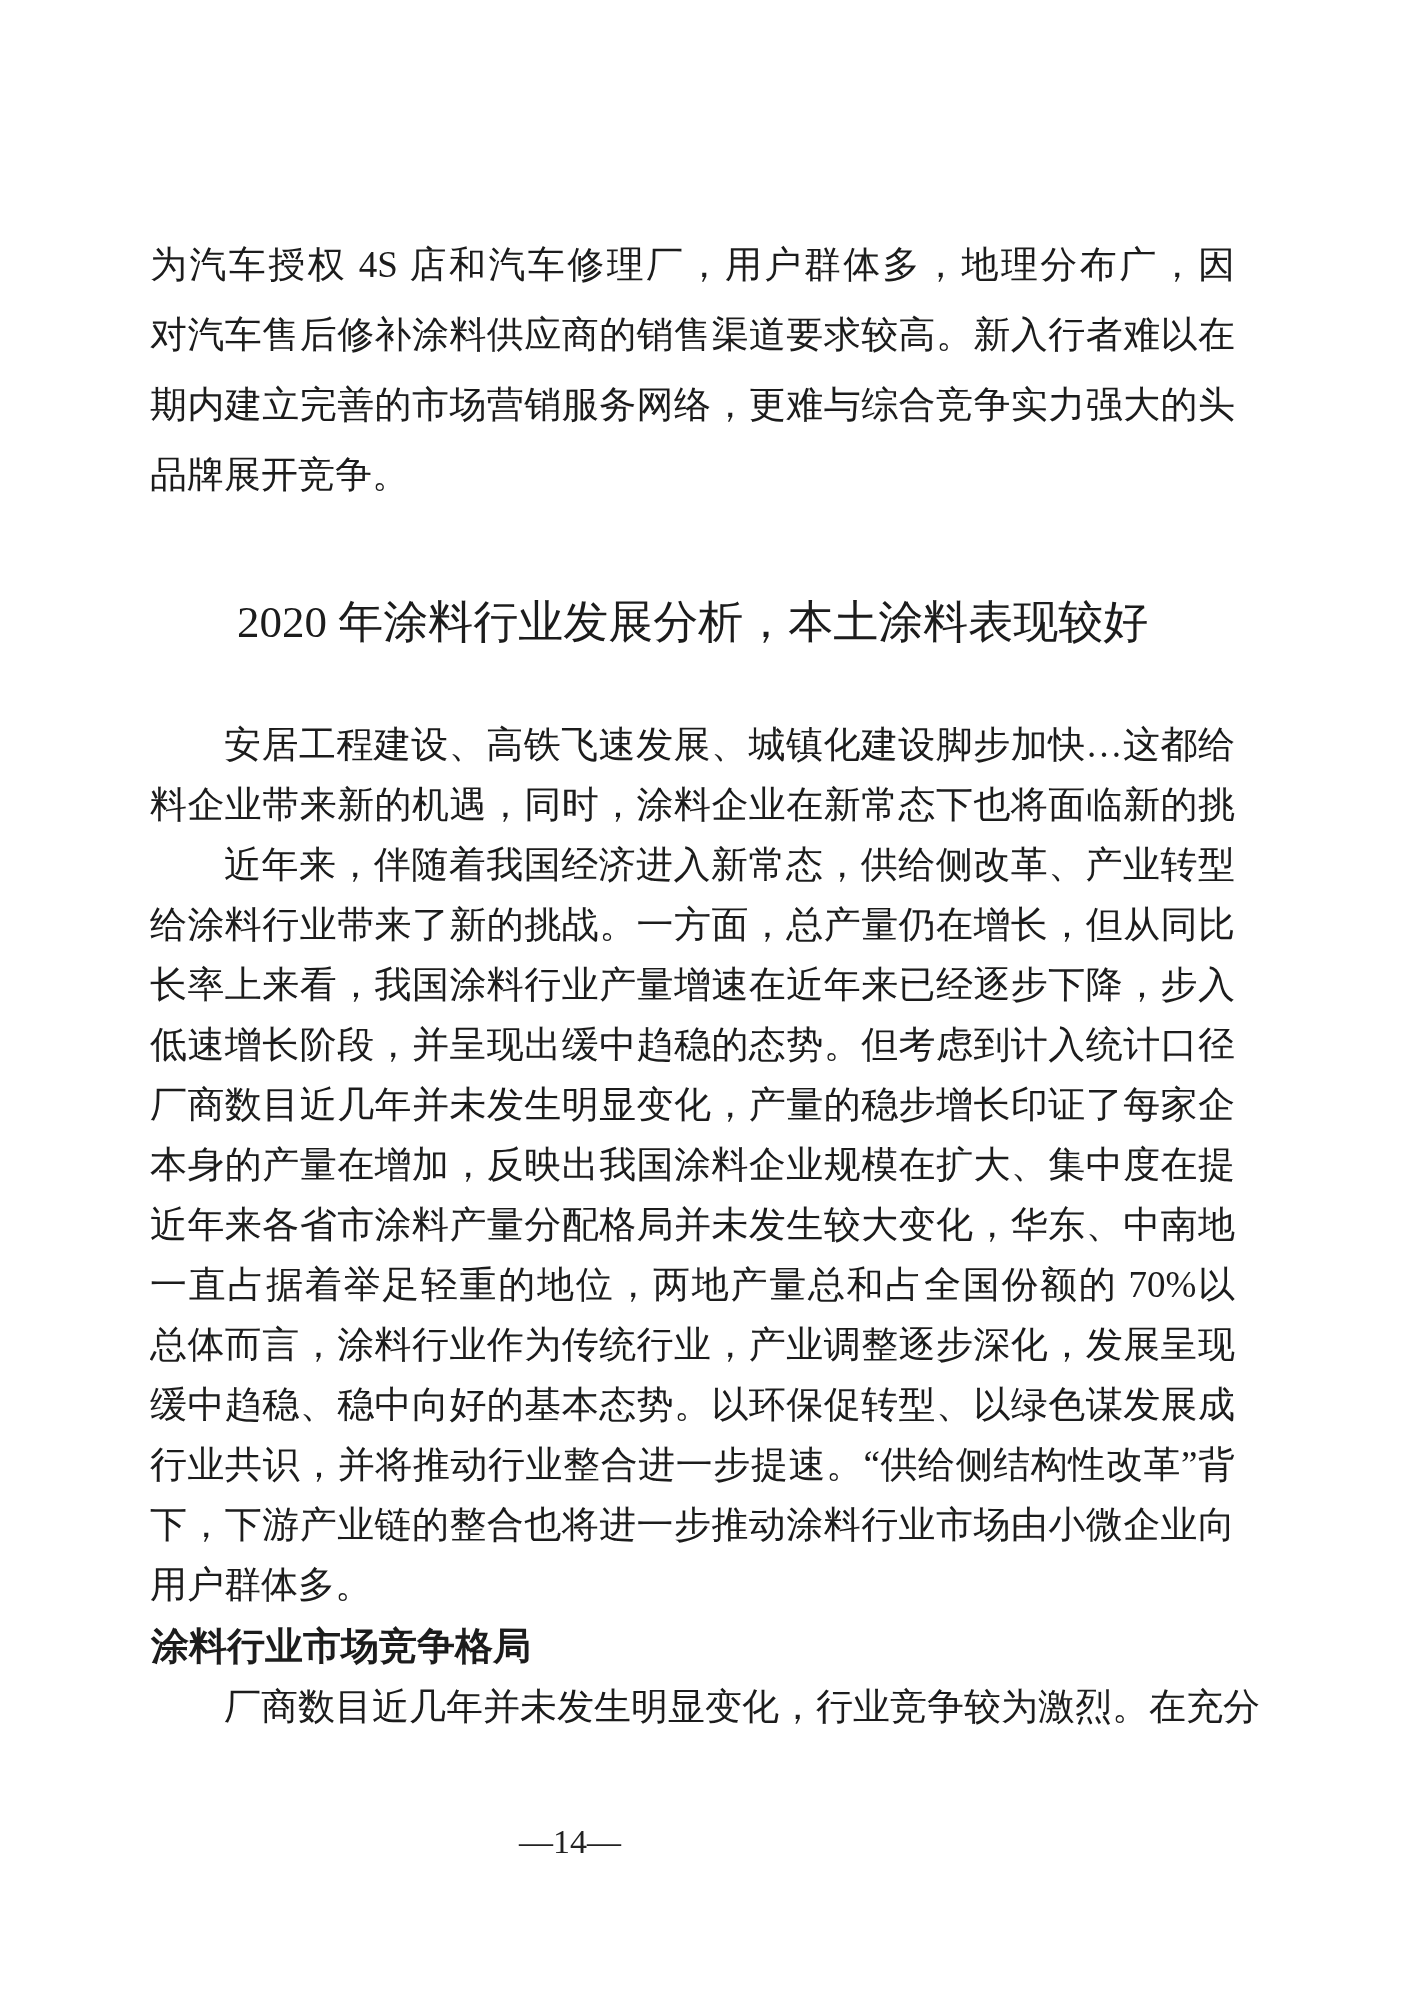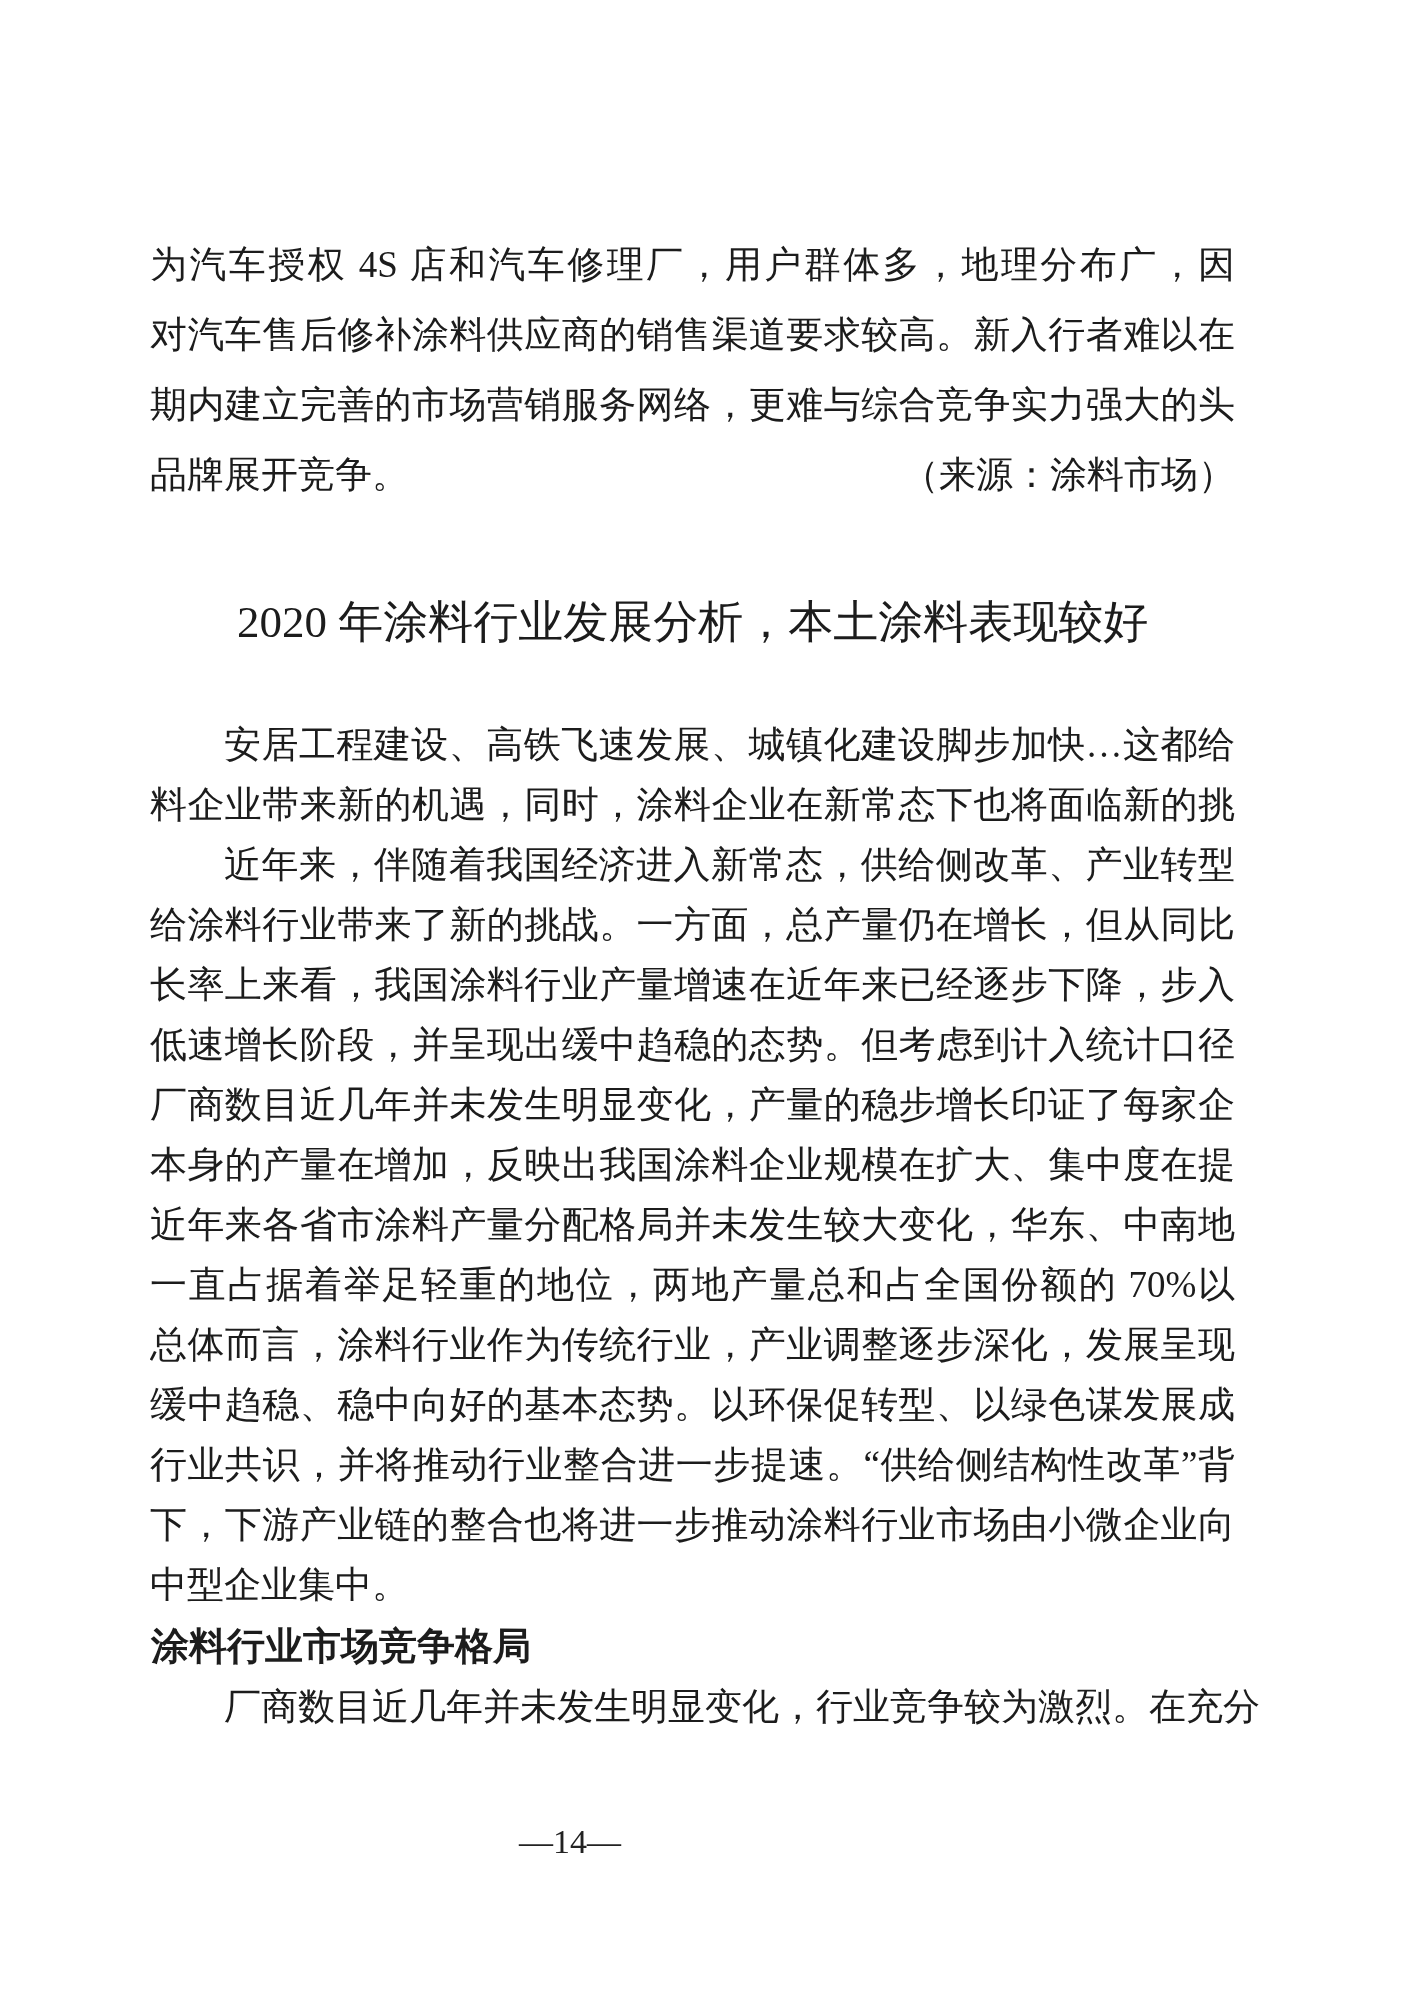--- a/index.html
+++ b/index.html
@@ -84,21 +84,20 @@
 
 <div class="page">
   <div class="content">
 
     <div class="intro">
       <p class="line fill">为汽车授权 4S 店和汽车修理厂，用户群体多，地理分布广，因此，</p>
       <p class="line fill">对汽车售后修补涂料供应商的销售渠道要求较高。新入行者难以在短</p>
       <p class="line fill">期内建立完善的市场营销服务网络，更难与综合竞争实力强大的头部</p>
       <div class="line split">
         <span>品牌展开竞争。</span>
-        <span>（来源：涂料市场）</span>
       </div>
     </div>
 
     <h1 class="title">2020 年涂料行业发展分析，本土涂料表现较好</h1>
 
     <div>
       <p class="line fill indent">安居工程建设、高铁飞速发展、城镇化建设脚步加快…这都给涂</p>
       <p class="line fill">料企业带来新的机遇，同时，涂料企业在新常态下也将面临新的挑战。</p>
     </div>
 
@@ -108,21 +107,21 @@
       <p class="line fill">长率上来看，我国涂料行业产量增速在近年来已经逐步下降，步入中</p>
       <p class="line fill">低速增长阶段，并呈现出缓中趋稳的态势。但考虑到计入统计口径的</p>
       <p class="line fill">厂商数目近几年并未发生明显变化，产量的稳步增长印证了每家企业</p>
       <p class="line fill">本身的产量在增加，反映出我国涂料企业规模在扩大、集中度在提升。</p>
       <p class="line fill">近年来各省市涂料产量分配格局并未发生较大变化，华东、中南地区</p>
       <p class="line fill">一直占据着举足轻重的地位，两地产量总和占全国份额的 70%以上。</p>
       <p class="line fill">总体而言，涂料行业作为传统行业，产业调整逐步深化，发展呈现出</p>
       <p class="line fill">缓中趋稳、稳中向好的基本态势。以环保促转型、以绿色谋发展成为</p>
       <p class="line fill">行业共识，并将推动行业整合进一步提速。“供给侧结构性改革”背景</p>
       <p class="line fill">下，下游产业链的整合也将进一步推动涂料行业市场由小微企业向大</p>
-      <p class="line">中型企业集中。</p>
+      <p class="line">用户群体多。</p>
     </div>
 
     <h2 class="subheading">涂料行业市场竞争格局</h2>
 
     <div>
       <p class="line indent">厂商数目近几年并未发生明显变化，行业竞争较为激烈。在充分</p>
     </div>
 
   </div>
 

